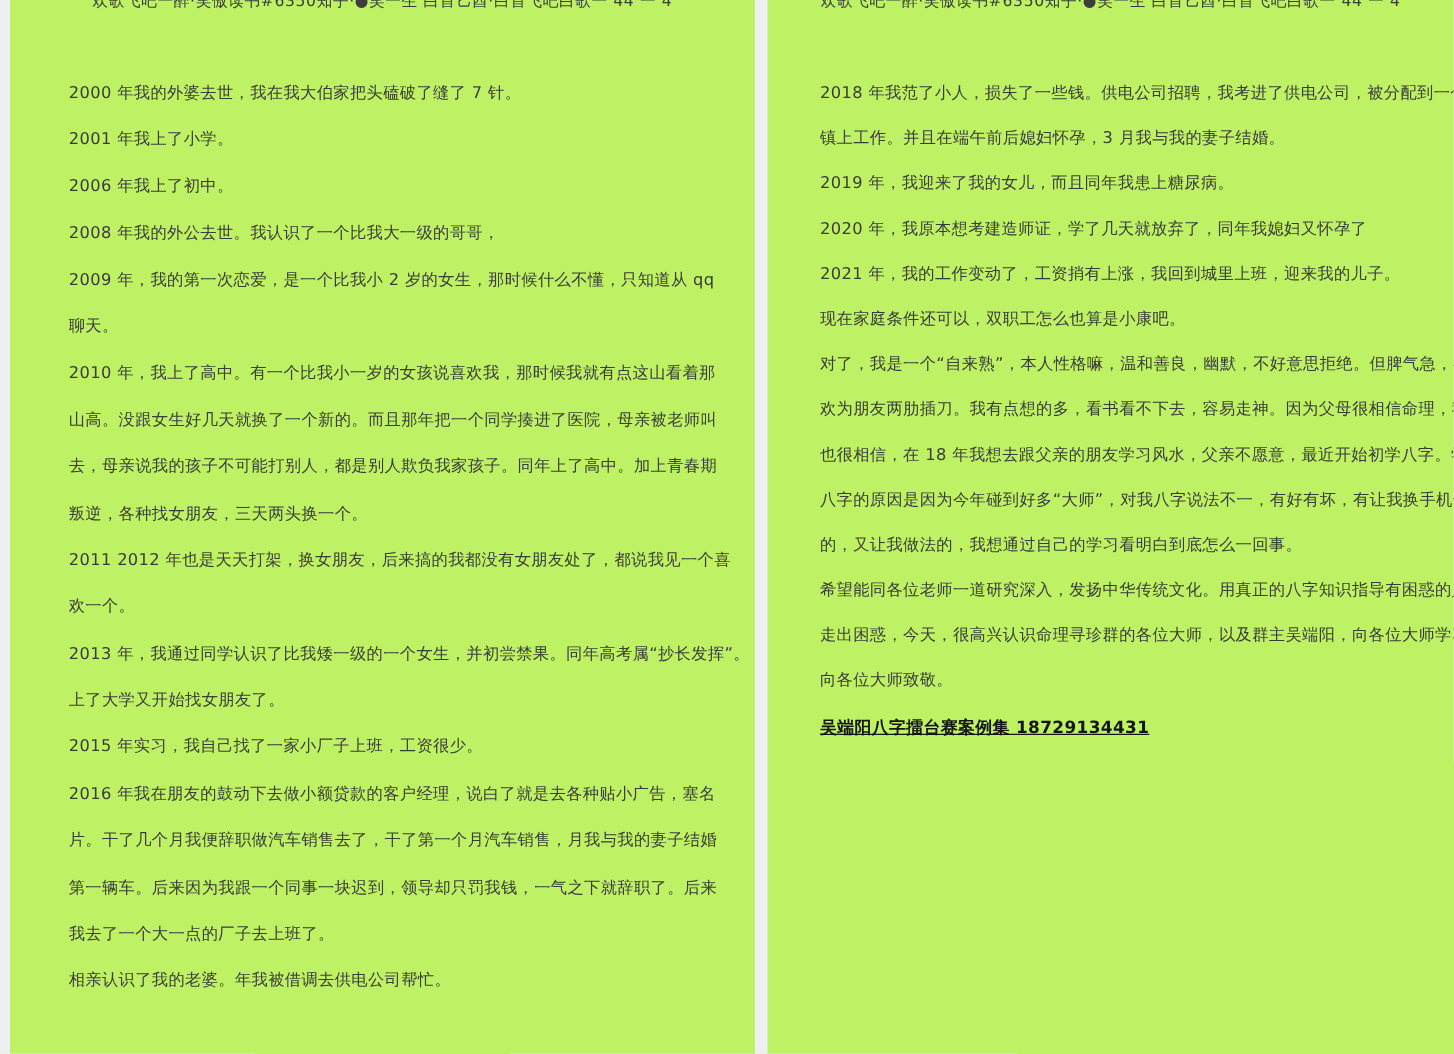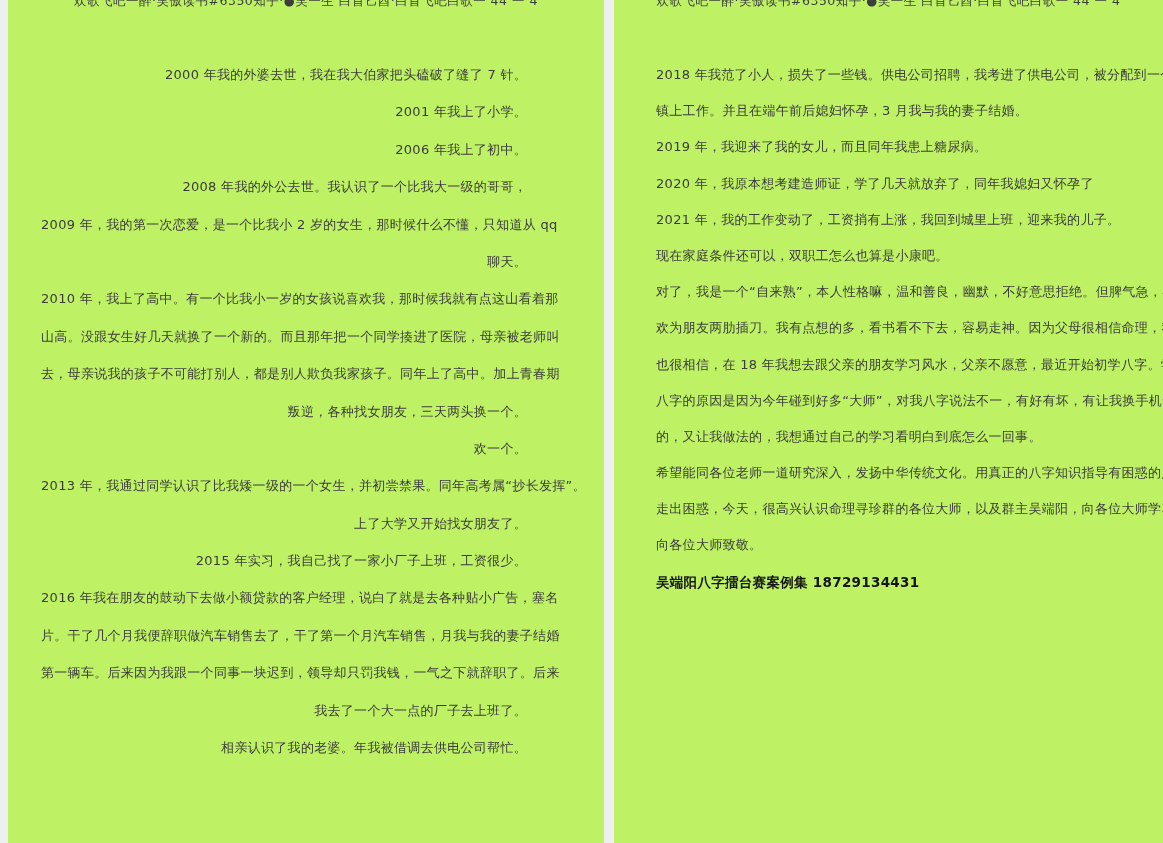--- a/index.html
+++ b/index.html
@@ -21,27 +21,28 @@
   .clip-header{
     height:14px;overflow:hidden;position:relative;
   }
   .clip-header span{
     position:absolute;top:-7px;left:50%;transform:translateX(-50%);
     white-space:nowrap;font-size:12.5px;color:#3d3d3d;letter-spacing:0.5px;
   }
   .body-text{
     color:#3b3b3b;font-size:13px;letter-spacing:0.3px;
   }
-  .page-left .body-text{margin:42px 0 0 33px;width:486px;text-align:right;}
+  .page-left .body-text{margin:42px 0 0 47px;width:486px;}
   .page-right .body-text{margin:43px 0 0 42px;width:505px;}
   .page-left .line{line-height:37.4px;height:37.4px;white-space:nowrap;}
   .page-right .line{line-height:36.2px;height:36.2px;white-space:nowrap;}
   .bold-line{
     font-weight:bold;color:#151515;line-height:36.2px;height:36.2px;white-space:nowrap;
     font-size:13.5px;
+    text-decoration:underline;
   }
 </style>
 </head>
 <body>
 
 <div class="spread">
 
   <div class="gutter-left"></div>
 
   <div class="page page-left">
@@ -52,20 +53,21 @@
         <div class="line">2000 年我的外婆去世，我在我大伯家把头磕破了缝了 7 针。</div>
         <div class="line">2001 年我上了小学。</div>
         <div class="line">2006 年我上了初中。</div>
         <div class="line">2008 年我的外公去世。我认识了一个比我大一级的哥哥，</div>
         <div class="line">2009 年，我的第一次恋爱，是一个比我小 2 岁的女生，那时候什么不懂，只知道从 qq</div>
         <div class="line">聊天。</div>
         <div class="line">2010 年，我上了高中。有一个比我小一岁的女孩说喜欢我，那时候我就有点这山看着那</div>
         <div class="line">山高。没跟女生好几天就换了一个新的。而且那年把一个同学揍进了医院，母亲被老师叫</div>
         <div class="line">去，母亲说我的孩子不可能打别人，都是别人欺负我家孩子。同年上了高中。加上青春期</div>
         <div class="line">叛逆，各种找女朋友，三天两头换一个。</div>
+        <div class="line">2011 2012 年也是天天打架，换女朋友，后来搞的我都没有女朋友处了，都说我见一个喜</div>
         <div class="line">欢一个。</div>
         <div class="line">2013 年，我通过同学认识了比我矮一级的一个女生，并初尝禁果。同年高考属“抄长发挥”。</div>
         <div class="line">上了大学又开始找女朋友了。</div>
         <div class="line">2015 年实习，我自己找了一家小厂子上班，工资很少。</div>
         <div class="line">2016 年我在朋友的鼓动下去做小额贷款的客户经理，说白了就是去各种贴小广告，塞名</div>
         <div class="line">片。干了几个月我便辞职做汽车销售去了，干了第一个月汽车销售，月我与我的妻子结婚</div>
         <div class="line">第一辆车。后来因为我跟一个同事一块迟到，领导却只罚我钱，一气之下就辞职了。后来</div>
         <div class="line">我去了一个大一点的厂子去上班了。</div>
         <div class="line">相亲认识了我的老婆。年我被借调去供电公司帮忙。</div>
       </div>

